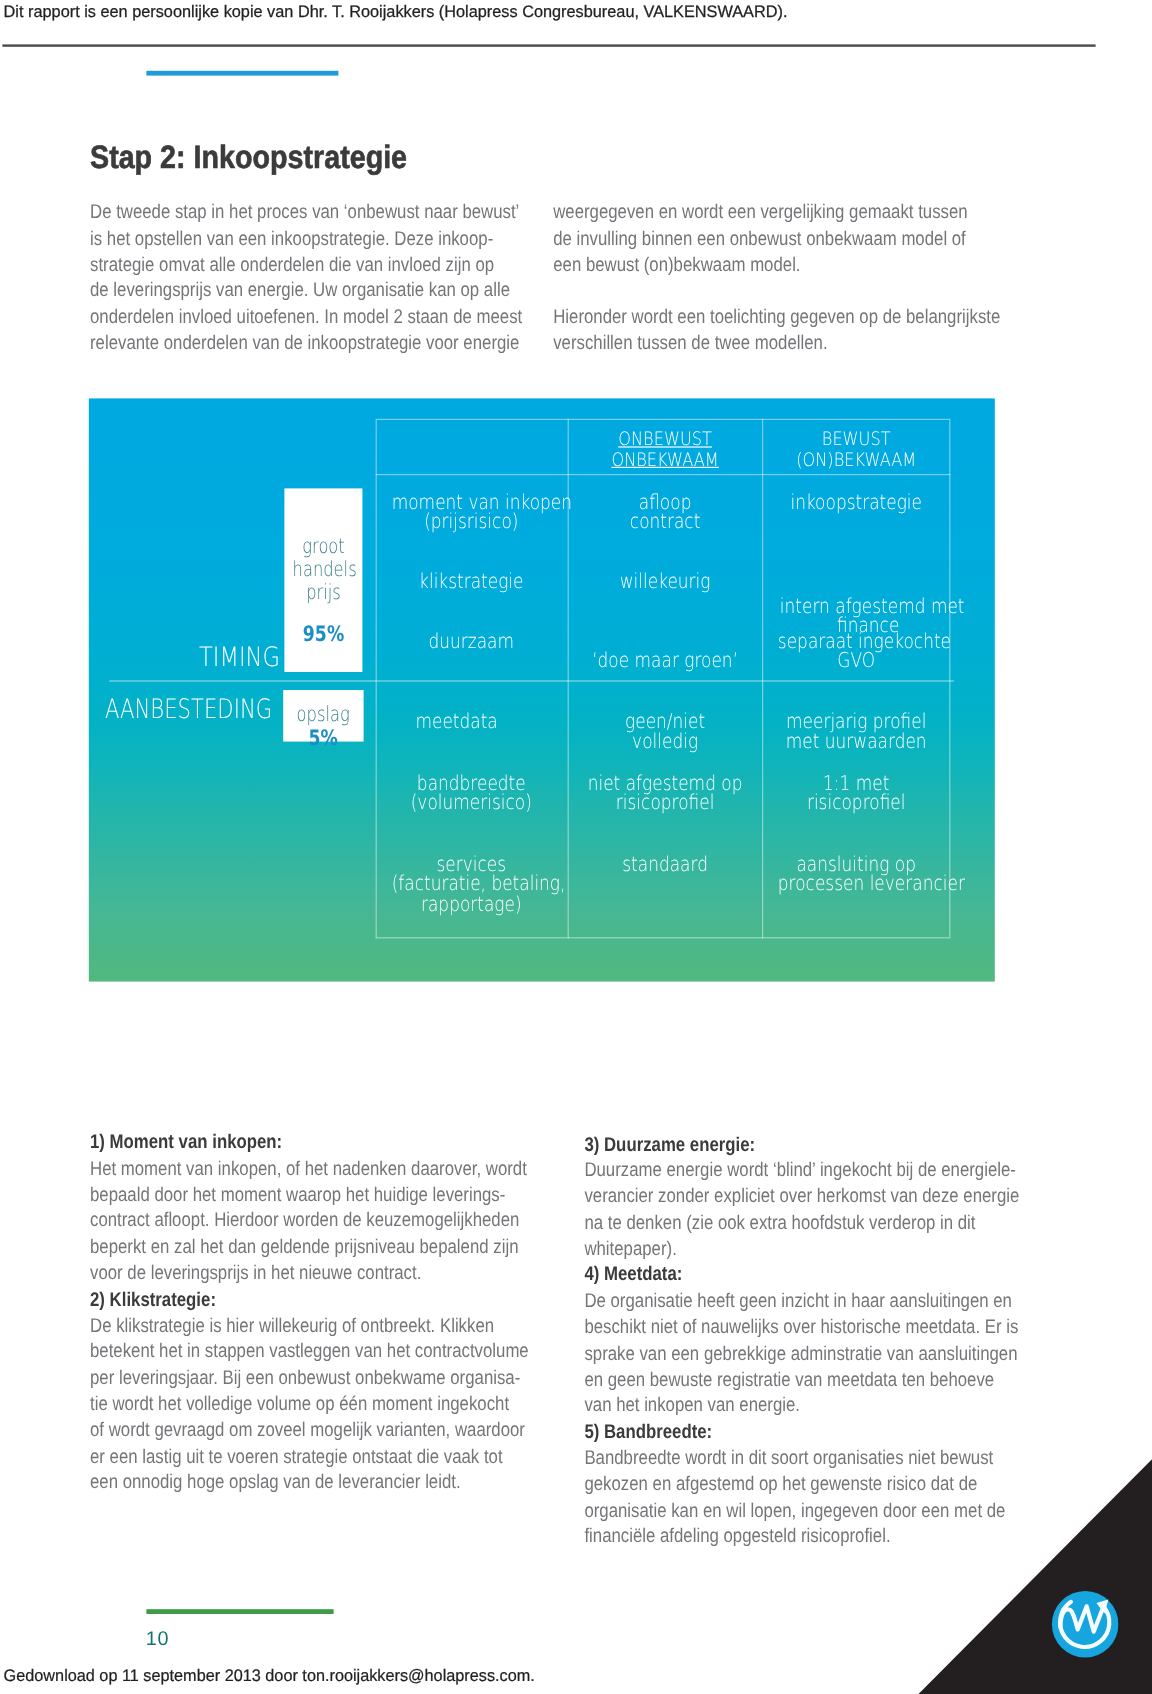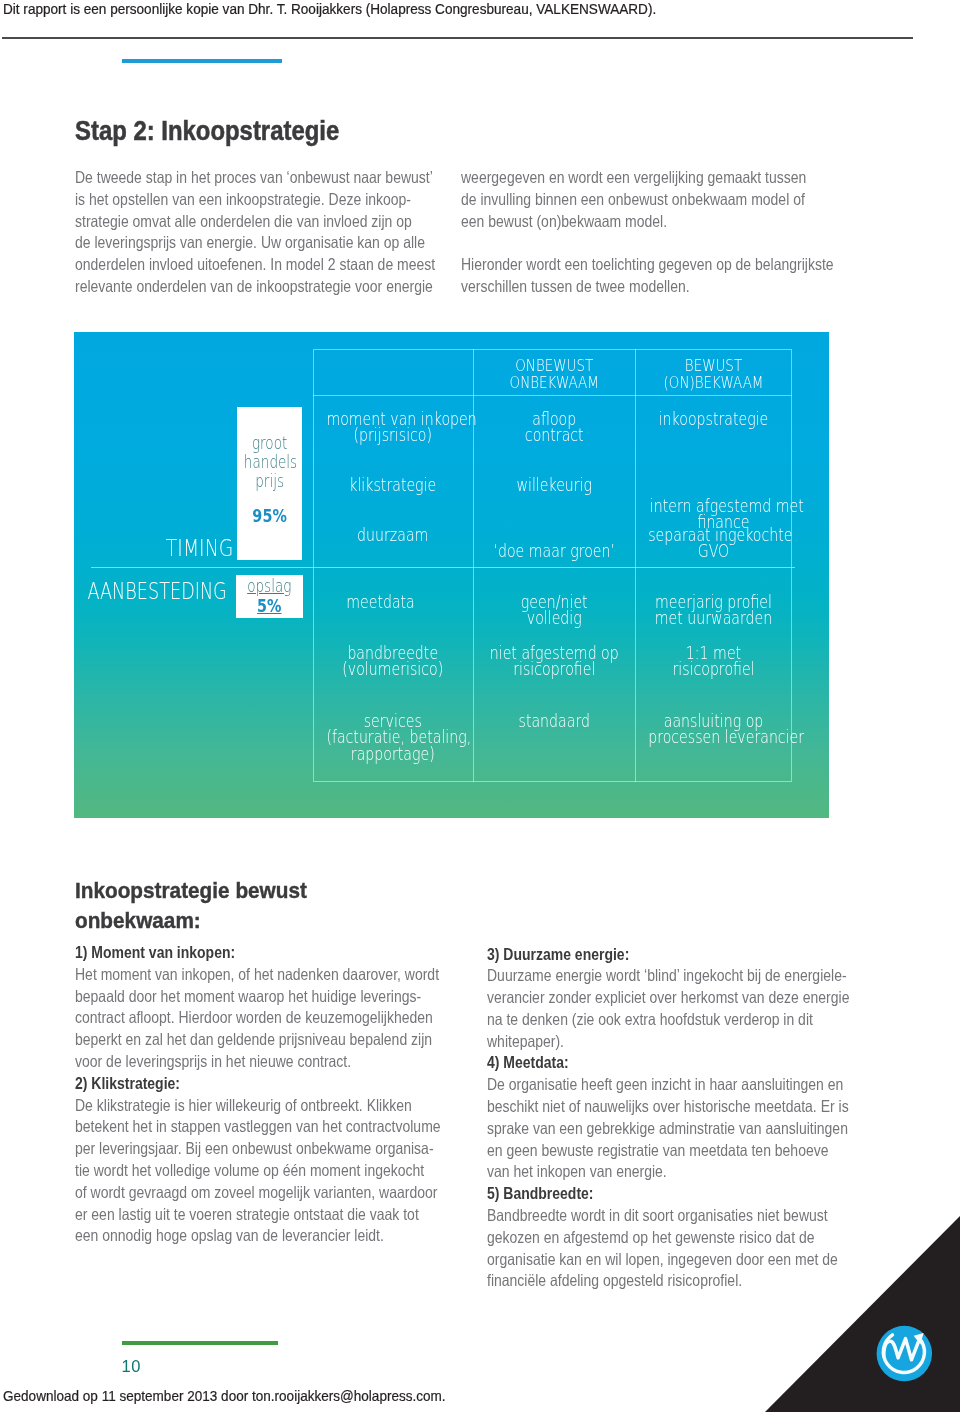--- a/index.html
+++ b/index.html
@@ -38,23 +38,23 @@
 
   .cell{position:absolute;text-align:center;color:#ffffff;font-size:17px;line-height:16.4px;
         font-family:"DejaVu Sans",sans-serif;font-weight:200;}
   .cell .sc{display:block;transform:scaleX(0.832);white-space:nowrap;}
   .hdr{font-size:15.4px;line-height:17.2px;}
   .hdr .sc{transform:scaleX(0.876);}
 
   .wbox{position:absolute;background:#ffffff;text-align:center;color:#3c7f87;font-family:"DejaVu Sans",sans-serif;}
   .wbox .l{display:block;transform:scaleX(0.79);white-space:nowrap;font-size:17.2px;line-height:18.6px;font-weight:200;}
   .wbox .p{display:block;transform:scaleX(0.81);white-space:nowrap;font-size:17.8px;font-weight:bold;color:#1b8fc4;line-height:20px;}
-  #wboxTop{padding-top:27px;box-sizing:border-box;}
+  #wboxTop{padding-top:40px;box-sizing:border-box;}
   #wboxTop .p{margin-top:16px;}
-  #wboxBot{padding-top:2px;box-sizing:border-box;text-decoration:underline;}
+  #wboxBot{padding-top:12px;box-sizing:border-box;}
 
   .rowlabel{position:absolute;color:#ffffff;font-size:22.4px;white-space:nowrap;line-height:24px;height:24px;
             font-family:"DejaVu Sans",sans-serif;font-weight:200;}
   .rowlabel span{position:absolute;right:0;top:0;display:block;transform-origin:100% 0;white-space:nowrap;}
   #lblTiming span{transform:scaleX(0.84);}
   #lblAanbesteding span{transform:scaleX(0.788);}
   .midrule{position:absolute;height:1px;background:rgba(255,255,255,.52);}
 
   
   .foot-rule{position:absolute;left:122px;top:1341px;width:155.5px;height:4px;background:#3f9c45;}
@@ -92,21 +92,21 @@
       <span class="sc">verschillen tussen de twee modellen.</span>
     </div>
 
   <div class="panel">
     <div class="midrule" style="left:17.4px;top:234.5px;width:704px;"></div>
     <div class="tbl">
       <div class="ol"></div>
     <div class="vline" style="left: 159.5px;"></div>
         <div class="vline" style="left: 322px;"></div>
         <div class="hline" style="top: 45.5px;"></div>
-        <div class="cell hdr" style="left: 159.5px; top: 8.5px; width: 162.5px;">
+        <div class="cell hdr" style="left: 159.5px; top: 8.5px; width: 162.5px; text-decoration: underline;">
           <span class="sc">ONBEWUST</span>
           <span class="sc">ONBEKWAAM</span>
         </div>
         <div class="cell hdr" style="left: 322px; top: 8.5px; width: 157px;">
           <span class="sc">BEWUST</span>
           <span class="sc">(ON)BEKWAAM</span>
         </div>
         <div class="cell" style="left: 0px; width: 159.5px; top: 61.5px;">
           <span class="sc">moment van inkopen</span>
           <span class="sc">(prijsrisico)</span>
@@ -185,24 +185,20 @@
         <span class="l">handels</span>
         <span class="l">prijs</span>
         <span class="p">95%</span>
       </div>
     <div class="wbox" id="wboxBot" style="left:162.4px;top:243.1px;width:66.6px;height:43.1px;">
         <span class="l">opslag</span>
         <span class="p">5%</span>
       </div>
   </div>
 
-  <div id="sectionHead" style="position: absolute; left: 75px; top: 875.5px;">
-      <div class="sechead">Inkoopstrategie bewust</div>
-      <div class="sechead">onbekwaam:</div>
-    </div>
   <div class="col" id="bodyL" style="left:75px;top:942px;width:380px;">
       <span class="sc b">1) Moment van inkopen:</span>
       <span class="sc">Het moment van inkopen, of het nadenken daarover, wordt</span>
       <span class="sc">bepaald door het moment waarop het huidige leverings-</span>
       <span class="sc">contract afloopt. Hierdoor worden de keuzemogelijkheden</span>
       <span class="sc">beperkt en zal het dan geldende prijsniveau bepalend zijn</span>
       <span class="sc">voor de leveringsprijs in het nieuwe contract.</span>
       <span class="sc b">2) Klikstrategie:</span>
       <span class="sc">De klikstrategie is hier willekeurig of ontbreekt. Klikken</span>
       <span class="sc">betekent het in stappen vastleggen van het contractvolume</span>

